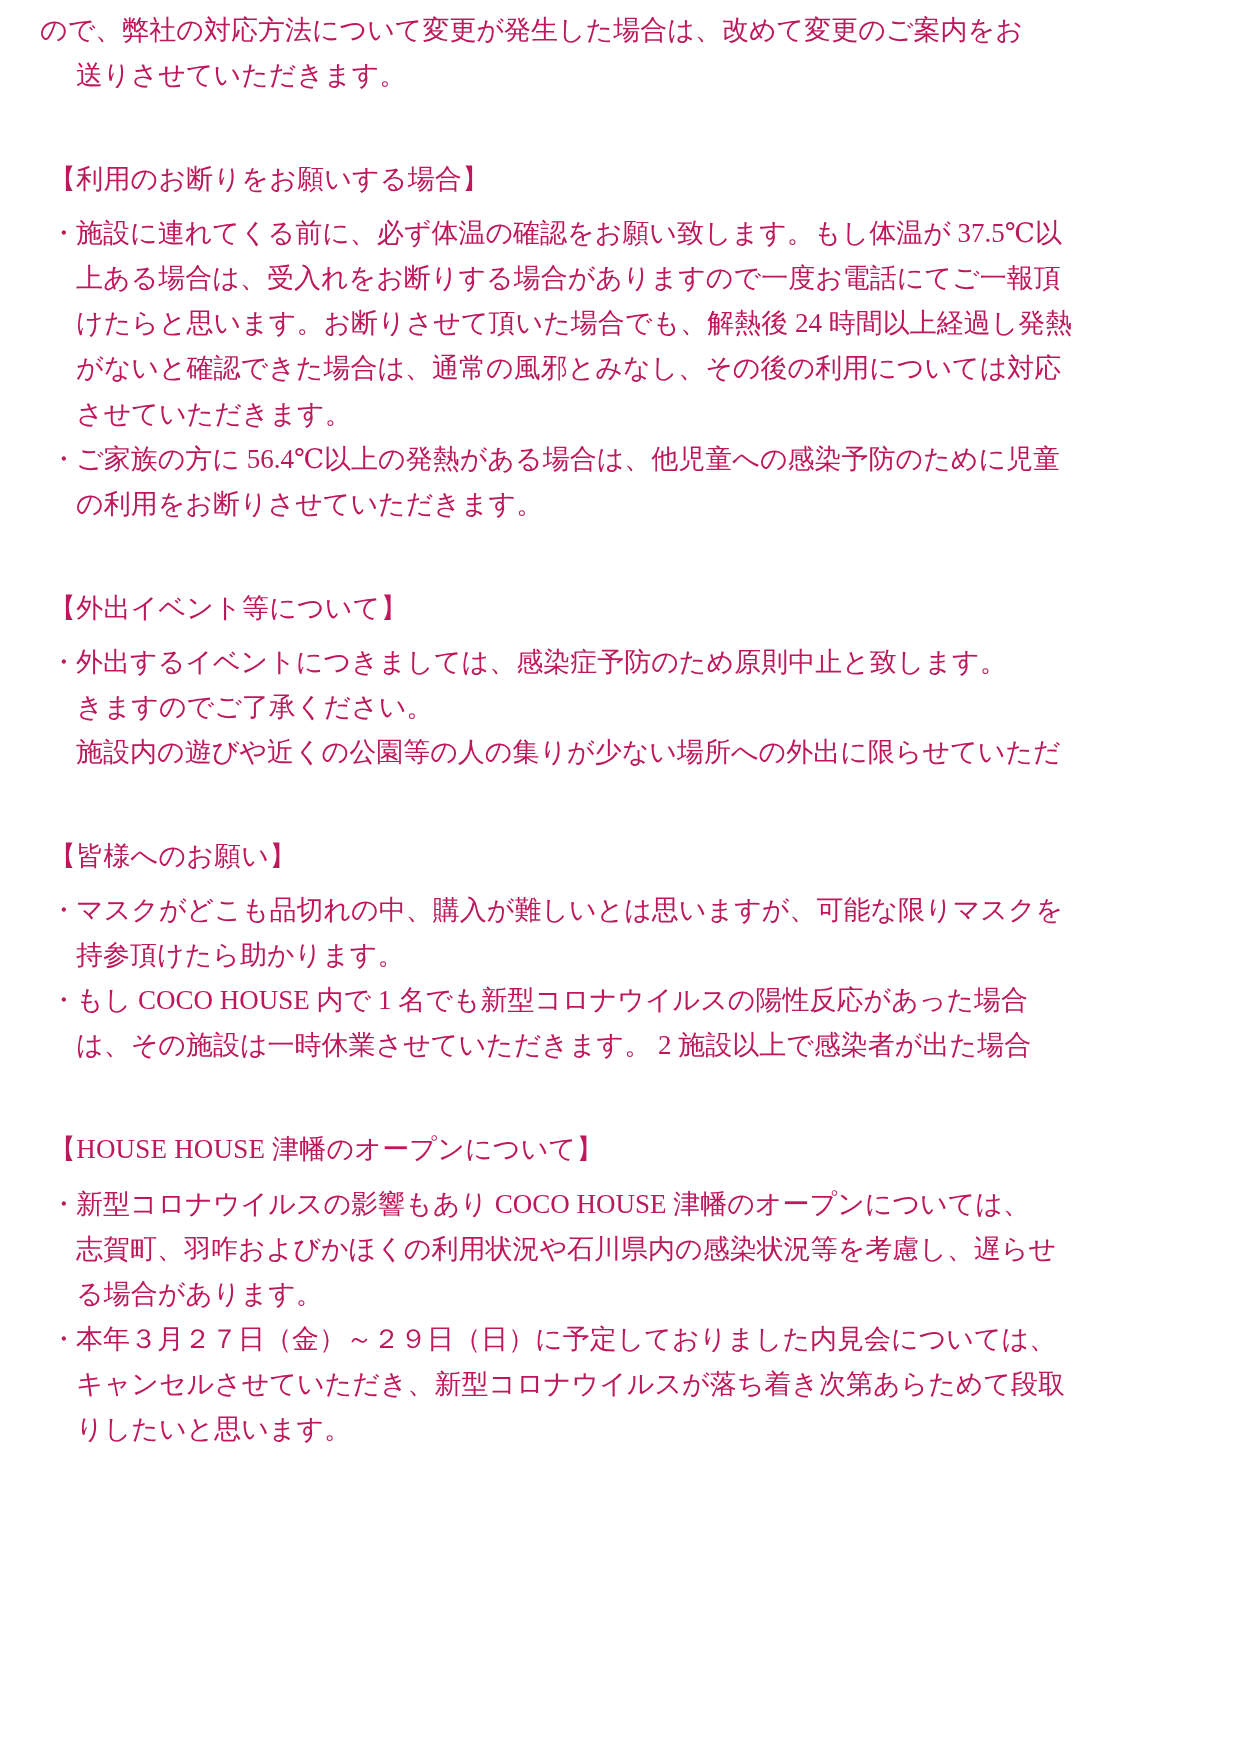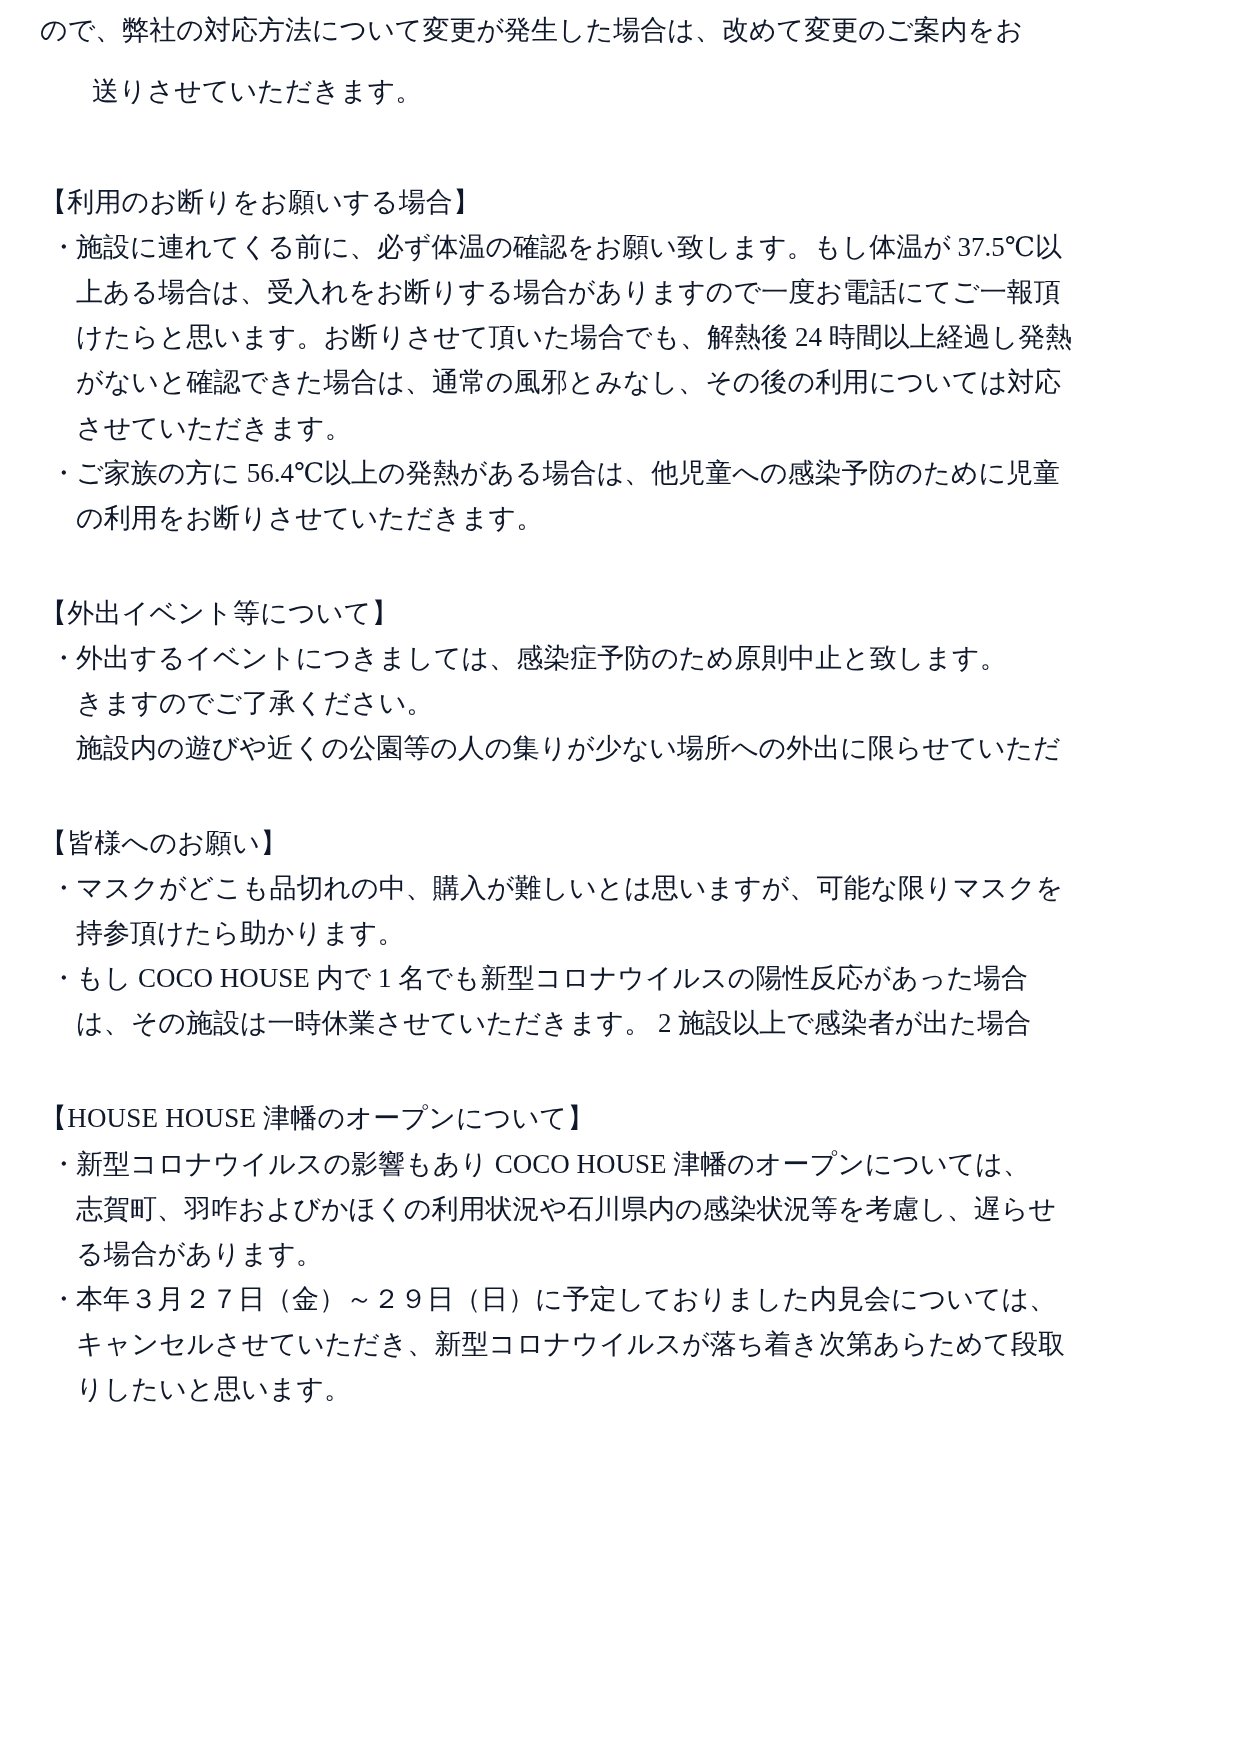--- a/index.html
+++ b/index.html
@@ -6,40 +6,40 @@
     margin: 0;
     padding: 0;
     background: #ffffff;
   }
   .page {
     position: relative;
     width: 1247px;
     height: 1740px;
     background: #ffffff;
     font-family: "Liberation Serif", "DejaVu Serif", serif;
-    color: #0f172a;
+    color: #be185d;
     box-sizing: border-box;
     padding: 0 78px 0 40px;
     overflow: hidden;
   }
   .doc {
     padding-top: 8px;
     font-size: 27px;
     line-height: 1.67;
   }
   .para {
     margin: 0;
     text-indent: 0;
   }
   .cont-line {
-    margin: 16px;
+    margin: 0;
     padding-left: 36px;
   }
   .section-head {
-    margin: 0;
+    margin: 9px;
     padding-left: 0;
     letter-spacing: 0.2px;
   }
   .gap-lg { height: 50px; }
 
   ul.bullets {
     list-style: none;
     margin: 0;
     padding: 0;
   }

